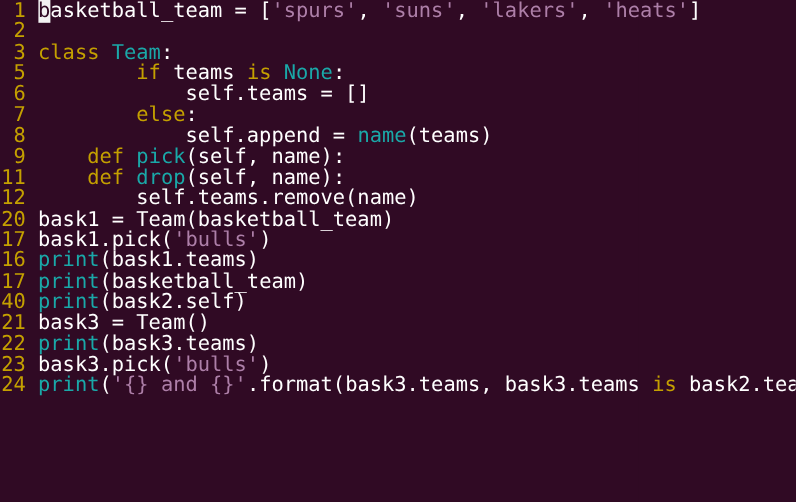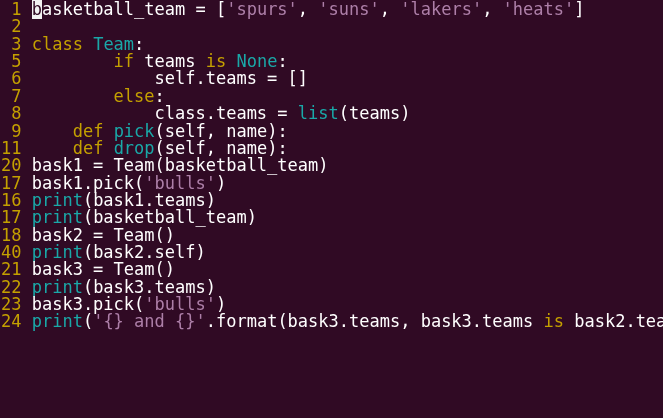--- a/index.html
+++ b/index.html
@@ -47,26 +47,26 @@
 </head>
 <body>
 
 <div class="terminal" id="terminal">
     <div class="row"><span class="ln">1</span><span class="tok-c">b</span><span class="tok-p">asketball_team = [</span><span class="tok-s">'spurs'</span><span class="tok-p">, </span><span class="tok-s">'suns'</span><span class="tok-p">, </span><span class="tok-s">'lakers'</span><span class="tok-p">, </span><span class="tok-s">'heats'</span><span class="tok-p">]</span></div>
     <div class="row"><span class="ln">2</span></div>
     <div class="row"><span class="ln">3</span><span class="tok-k">class</span><span class="tok-p"> </span><span class="tok-f">Team</span><span class="tok-p">:</span></div>
     <div class="row"><span class="ln">5</span><span class="tok-p">        </span><span class="tok-k">if</span><span class="tok-p"> teams </span><span class="tok-k">is</span><span class="tok-p"> </span><span class="tok-f">None</span><span class="tok-p">:</span></div>
     <div class="row"><span class="ln">6</span><span class="tok-p">            self.teams = []</span></div>
     <div class="row"><span class="ln">7</span><span class="tok-p">        </span><span class="tok-k">else</span><span class="tok-p">:</span></div>
-    <div class="row"><span class="ln">8</span><span class="tok-p">            class.teams = </span><span class="tok-f">list</span><span class="tok-p">(teams)</span></div>
+    <div class="row"><span class="ln">8</span><span class="tok-p">            self.append = </span><span class="tok-f">name</span><span class="tok-p">(teams)</span></div>
     <div class="row"><span class="ln">9</span><span class="tok-p">    </span><span class="tok-k">def</span><span class="tok-p"> </span><span class="tok-f">pick</span><span class="tok-p">(self, name):</span></div>
     <div class="row"><span class="ln">11</span><span class="tok-p">    </span><span class="tok-k">def</span><span class="tok-p"> </span><span class="tok-f">drop</span><span class="tok-p">(self, name):</span></div>
+    <div class="row"><span class="ln">12</span><span class="tok-p">        self.teams.remove(name)</span></div>
     <div class="row"><span class="ln">20</span><span class="tok-p">bask1 = Team(basketball_team)</span></div>
     <div class="row"><span class="ln">17</span><span class="tok-p">bask1.pick(</span><span class="tok-s">'bulls'</span><span class="tok-p">)</span></div>
     <div class="row"><span class="ln">16</span><span class="tok-f">print</span><span class="tok-p">(bask1.teams)</span></div>
     <div class="row"><span class="ln">17</span><span class="tok-f">print</span><span class="tok-p">(basketball_team)</span></div>
-    <div class="row"><span class="ln">18</span><span class="tok-p">bask2 = Team()</span></div>
     <div class="row"><span class="ln">40</span><span class="tok-f">print</span><span class="tok-p">(bask2.self)</span></div>
     <div class="row"><span class="ln">21</span><span class="tok-p">bask3 = Team()</span></div>
     <div class="row"><span class="ln">22</span><span class="tok-f">print</span><span class="tok-p">(bask3.teams)</span></div>
     <div class="row"><span class="ln">23</span><span class="tok-p">bask3.pick(</span><span class="tok-s">'bulls'</span><span class="tok-p">)</span></div>
     <div class="row"><span class="ln">24</span><span class="tok-f">print</span><span class="tok-p">(</span><span class="tok-s">'{} and {}'</span><span class="tok-p">.format(bask3.teams, bask3.teams </span><span class="tok-k">is</span><span class="tok-p"> bask2.teams))</span></div>
   </div>
 
 </body></html>

